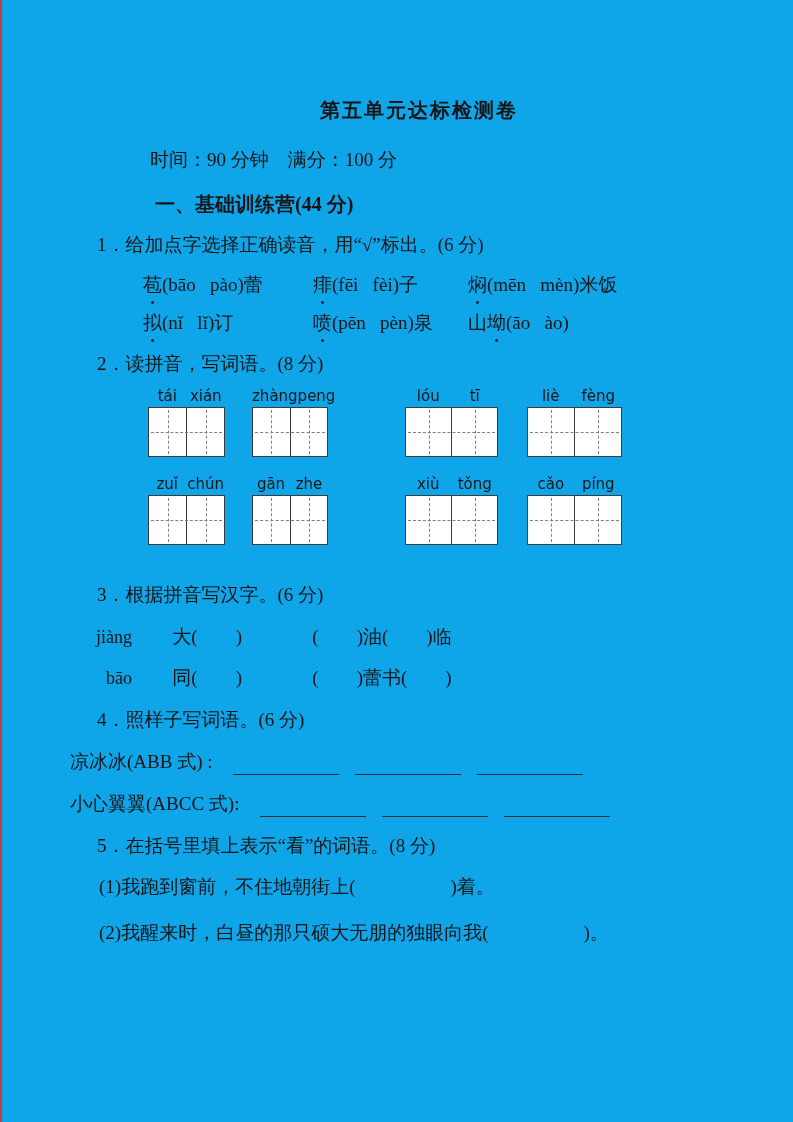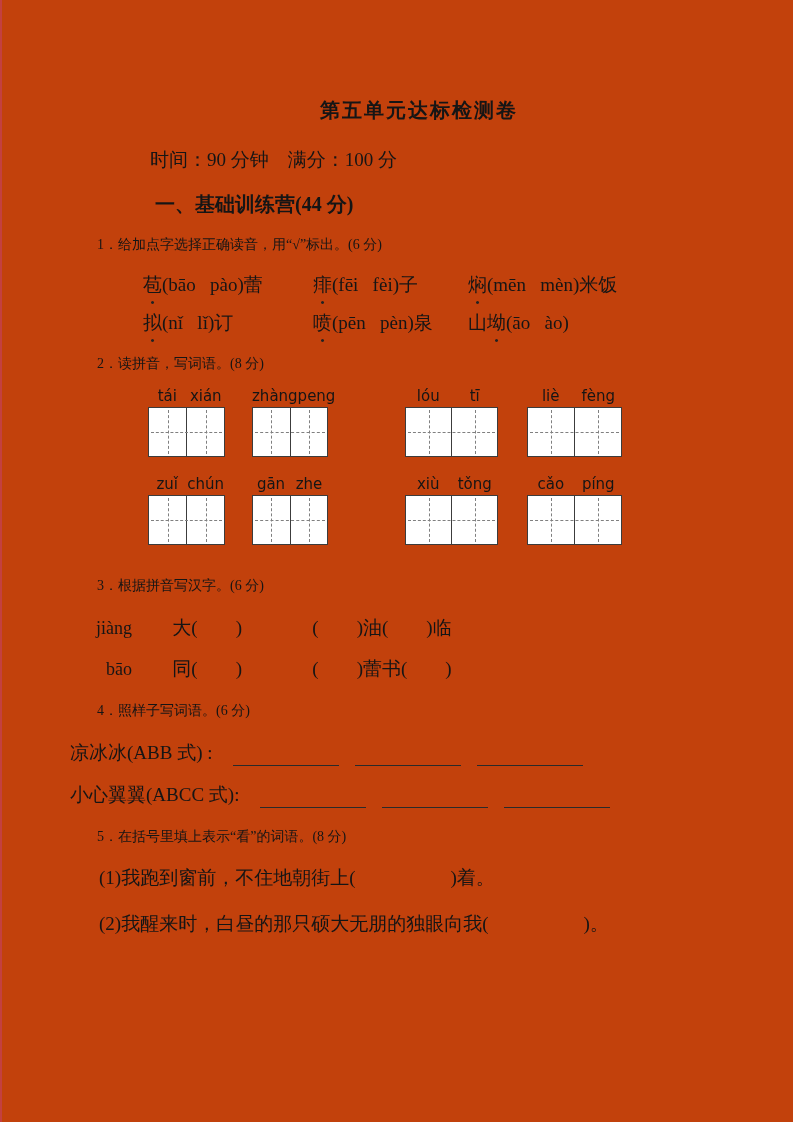--- a/index.html
+++ b/index.html
@@ -1,28 +1,28 @@
 <!DOCTYPE html>
 <html><head>
 <meta charset="utf-8">
 <style>
   html,body{margin:0;padding:0;background:#fff;}
-  .page{position:relative;width:793px;height:1122px;background:#c2410c;overflow:hidden;
+  .page{position:relative;width:793px;height:1122px;background:#0ea5e9;overflow:hidden;
         font-family:"Liberation Serif","DejaVu Serif",serif;color:#151515;}
   .edge{position:absolute;left:0;top:0;width:2px;height:1122px;background:#c34040;}
   .t{white-space:pre-wrap;}
 
   .title{margin:0;padding:98px 0 0 45px;text-align:center;font-size:20px;font-weight:bold;
          letter-spacing:2px;line-height:24px;}
   .meta{margin:25px 0 0 150px;font-size:19px;line-height:26px;}
   .section{margin:17px 0 0 155px;font-size:20px;font-weight:bold;line-height:28px;}
-  .stem{margin-left:97px;font-size:14px;line-height:26px;}
+  .stem{margin-left:97px;font-size:19px;line-height:26px;}
   .stem.s1{margin-top:14px;}
   .stem.s2{margin-top:13px;}
-  .stem.s3{margin-top:28px;}
+  .stem.s3{margin-top:37px;}
   .stem.s4{margin-top:16px;}
   .stem.s5{margin-top:16px;}
 
   .q1row{display:flex;margin-left:143px;font-size:19px;line-height:30px;}
   .q1row.r1{margin-top:12px;}
   .q1row.r2{margin-top:8px;}
   .q1col1{width:170px;}
   .q1col2{width:155px;}
   .dotted{position:relative;display:inline-block;}
   .dotted::after{content:"•";position:absolute;left:50%;bottom:-9px;transform:translateX(-50%);

